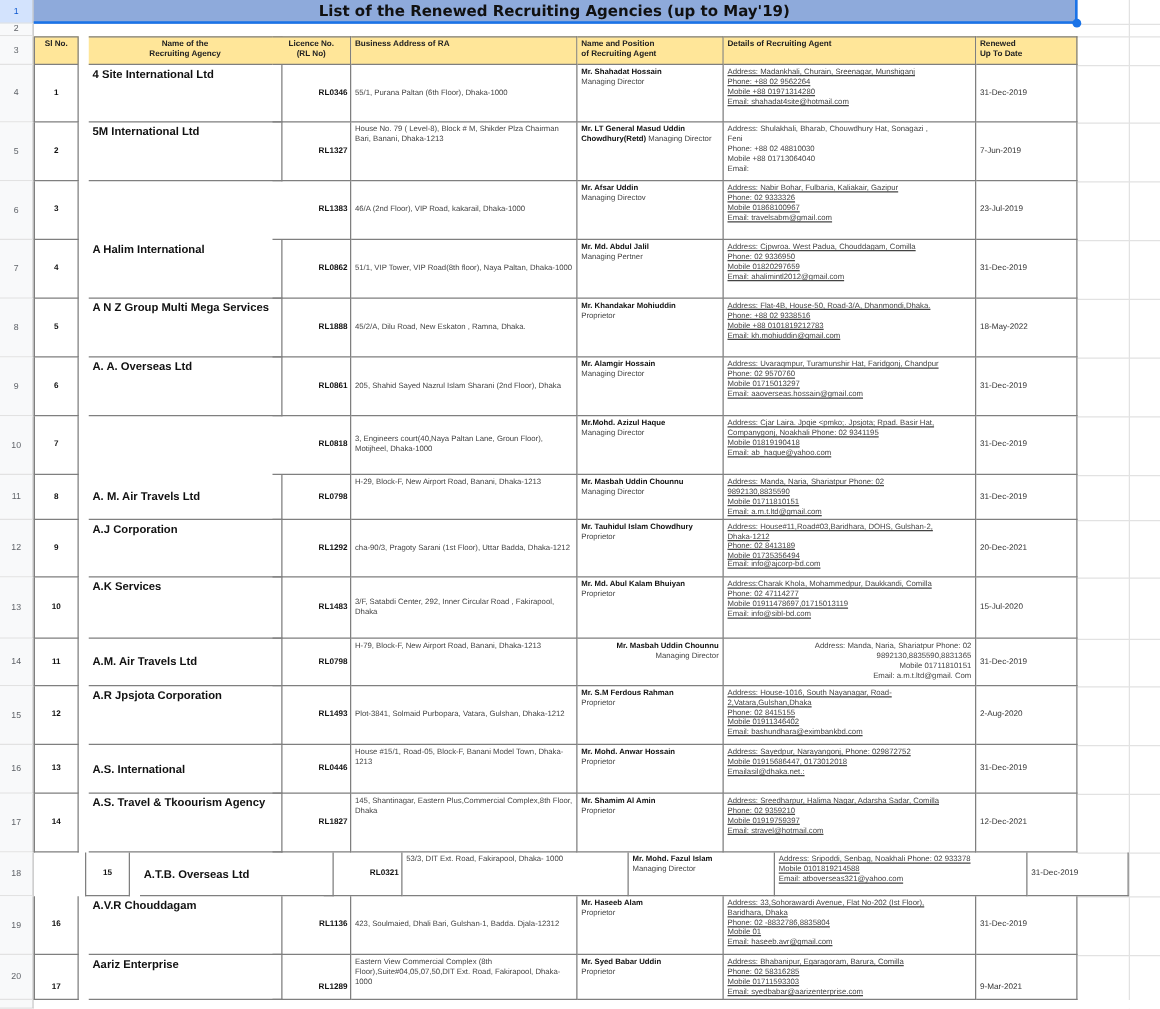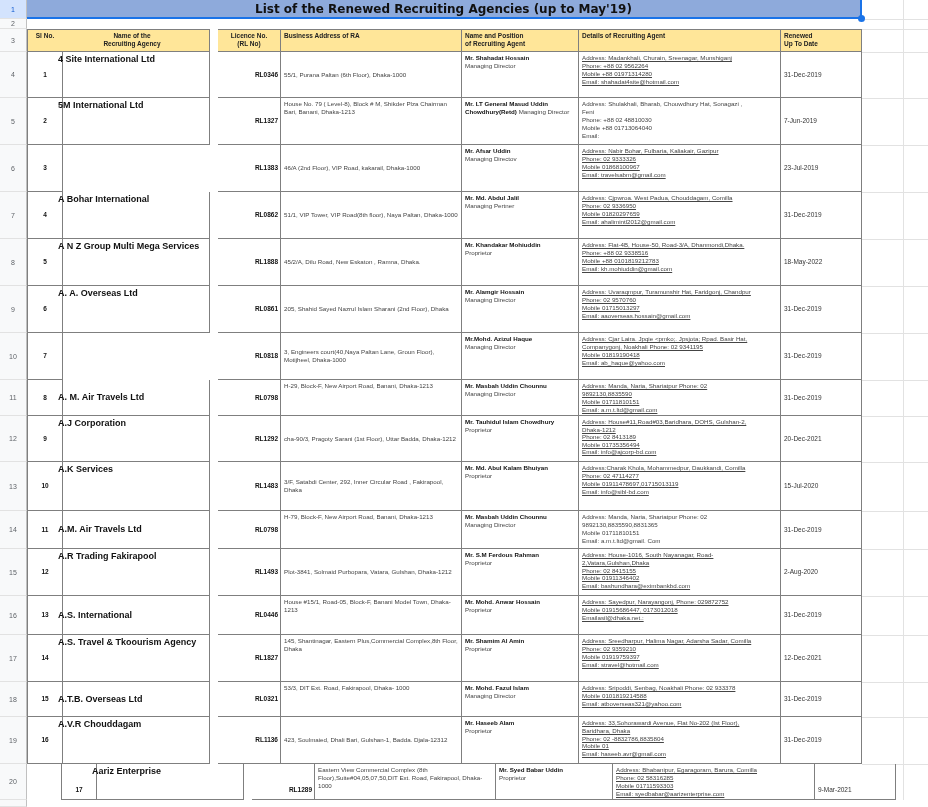--- a/index.html
+++ b/index.html
@@ -9,21 +9,21 @@
   .rowhdr.sel { background:#d3e3fd; color:#0b57d0; }
   .gridline-v { position:absolute; top:0; width:1px; background:#e2e2e2; height:807px; }
   .gridline-h { position:absolute; left:862px; height:1px; background:#e2e2e2; width:66px; }
   .title-cell { position:absolute; left:27px; top:0; width:835px; height:19px; background:#8eaadb; border-bottom:2px solid #1a73e8; border-right:2px solid #1a73e8; box-sizing:border-box; display:flex; align-items:center; justify-content:center; font-family:"DejaVu Sans", sans-serif; font-weight:bold; font-size:12px; color:#111; }
   .sel-handle { position:absolute; left:858px; top:15px; width:7px; height:7px; border-radius:50%; background:#1a73e8; }
   .row { position:absolute; left:27px; width:835px; box-sizing:border-box; }
   .cell { position:absolute; top:0; bottom:0; border-right:1px solid #7f7f7f; border-bottom:1px solid #7f7f7f; box-sizing:border-box; overflow:hidden; }
   .hdr .cell { background:#ffe699; font-weight:bold; font-size:6.5px; color:#222; line-height:8px; padding:2px 3px; }
   .hdr .c-si, .hdr .c-name, .hdr .c-lic { text-align:center; }
   .c-si { left:0; width:36px; }
-  .c-name { left:28px; width:155px; }
+  .c-name { left:44px; width:155px; }
   .c-lic { left:191px; width:63px; }
   .c-addr { left:254px; width:181px; }
   .c-agent { left:435px; width:117px; }
   .c-det { left:552px; width:202px; }
   .c-ren { left:754px; width:81px; }
   .data .cell { font-size:6.2px; color:#444; line-height:8px; }
   .data .c-si { display:flex; align-items:center; justify-content:center; font-weight:bold; color:#111; font-size:6.5px; }
   .data .c-name { font-weight:bold; font-size:9px; color:#111; padding:2px 3px; line-height:11px; }
   .data .c-name.mid { display:flex; align-items:center; }
   .data .c-lic { display:flex; align-items:center; justify-content:flex-end; padding-right:2px; font-weight:bold; color:#111; font-size:6.5px; }
@@ -143,21 +143,21 @@
       <span class="det-line ul">Address: Nabir Bohar, Fulbaria, Kaliakair, Gazipur</span>
       <span class="det-line ul">Phone: 02 9333326</span>
       <span class="det-line ul">Mobile 01868100967</span>
       <span class="det-line ul">Email: travelsabm@gmail.com</span>
     </div>
     <div class="cell c-ren">23-Jul-2019</div>
   </div>
 
   <div class="row data" style="top:192px;height:47px;">
     <div class="cell c-si" style="border-left:1px solid #7f7f7f;">4</div>
-    <div class="cell c-name">A Bohar International</div>
+    <div class="cell c-name">A Halim International</div>
     <div class="cell c-lic">RL0862</div>
     <div class="cell c-addr">51/1, VIP Tower, VIP Road(8th floor), Naya Paltan, Dhaka-1000</div>
     <div class="cell c-agent"><span class="agent-name">Mr. Md. Abdul Jalil</span><br><span>Managing Pertner</span></div>
     <div class="cell c-det">
       <span class="det-line ul">Address: Cjpwroa. West Padua, Chouddagam, Comilla</span>
       <span class="det-line ul">Phone: 02 9336950</span>
       <span class="det-line ul">Mobile 01820297659</span>
       <span class="det-line ul">Email: ahalimintl2012@gmail.com</span>
     </div>
     <div class="cell c-ren">31-Dec-2019</div>
@@ -246,38 +246,38 @@
     <div class="cell c-agent"><span class="agent-name">Mr. Md. Abul Kalam Bhuiyan</span><br><span>Proprietor</span></div>
     <div class="cell c-det">
       <span class="det-line ul">Address:Charak Khola, Mohammedpur, Daukkandi, Comilla</span>
       <span class="det-line ul">Phone: 02 47114277</span>
       <span class="det-line ul">Mobile 01911478697,01715013119</span>
       <span class="det-line ul">Email: info@sibl-bd.com</span>
     </div>
     <div class="cell c-ren">15-Jul-2020</div>
   </div>
 
-  <div class="row data" style="top:511px;height:38px;">
+  <div class="row data" style="top:511px;height:38px;text-align:right;">
     <div class="cell c-si" style="border-left:1px solid #7f7f7f;">11</div>
     <div class="cell c-name mid">A.M. Air Travels Ltd</div>
     <div class="cell c-lic">RL0798</div>
     <div class="cell c-addr top">H-79,  Block-F, New Airport  Road, Banani, Dhaka-1213</div>
     <div class="cell c-agent"><span class="agent-name">Mr. Masbah  Uddin Chounnu</span><br><span>Managing Director</span></div>
     <div class="cell c-det">
       <span class="det-line">Address: Manda, Naria, Shariatpur Phone: 02</span>
       <span class="det-line">9892130,8835590,8831365</span>
       <span class="det-line">Mobile 01711810151</span>
       <span class="det-line">Email: a.m.t.ltd@gmail. Com</span>
     </div>
     <div class="cell c-ren">31-Dec-2019</div>
   </div>
 
   <div class="row data" style="top:549px;height:47px;">
     <div class="cell c-si" style="border-left:1px solid #7f7f7f;">12</div>
-    <div class="cell c-name">A.R Trading Fakirapool</div>
+    <div class="cell c-name">A.R Jpsjota Corporation</div>
     <div class="cell c-lic">RL1493</div>
     <div class="cell c-addr">Plot-3841, Solmaid Purbopara, Vatara, Gulshan, Dhaka-1212</div>
     <div class="cell c-agent"><span class="agent-name">Mr. S.M Ferdous Rahman</span><br><span>Proprietor</span></div>
     <div class="cell c-det" style="line-height:7.8px;">
       <span class="det-line ul">Address: House-1016, South Nayanagar, Road-</span>
       <span class="det-line ul">2,Vatara,Gulshan,Dhaka</span>
       <span class="det-line ul">Phone: 02 8415155</span>
       <span class="det-line ul">Mobile 01911346402</span>
       <span class="det-line ul">Email: bashundhara@eximbankbd.com</span>
     </div>
@@ -306,21 +306,21 @@
     <div class="cell c-agent"><span class="agent-name">Mr. Shamim Al Amin</span><br><span>Proprietor</span></div>
     <div class="cell c-det">
       <span class="det-line ul">Address: Sreedharpur, Halima Nagar, Adarsha Sadar, Comilla</span>
       <span class="det-line ul">Phone: 02 9359210</span>
       <span class="det-line ul">Mobile 01919759397</span>
       <span class="det-line ul">Email: stravel@hotmail.com</span>
     </div>
     <div class="cell c-ren">12-Dec-2021</div>
   </div>
 
-  <div class="row data" style="top:682px;height:35px;">
+  <div class="row data" style="top:682px;height:35px;margin-left:41px;">
     <div class="cell c-si" style="border-left:1px solid #7f7f7f;">15</div>
     <div class="cell c-name mid">A.T.B. Overseas Ltd</div>
     <div class="cell c-lic">RL0321</div>
     <div class="cell c-addr top">53/3, DIT Ext. Road, Fakirapool, Dhaka- 1000</div>
     <div class="cell c-agent"><span class="agent-name">Mr. Mohd. Fazul Islam</span><br><span>Managing Director</span></div>
     <div class="cell c-det">
       <span class="det-line ul">Address: Sripoddi, Senbag, Noakhali Phone: 02 933378</span>
       <span class="det-line ul">Mobile 0101819214588</span>
       <span class="det-line ul">Email: atboverseas321@yahoo.com</span>
     </div>
@@ -336,21 +336,21 @@
     <div class="cell c-det" style="line-height:7.8px;">
       <span class="det-line ul">Address: 33,Sohorawardi Avenue, Flat No-202 (Ist Floor),</span>
       <span class="det-line ul">Baridhara, Dhaka</span>
       <span class="det-line ul">Phone: 02 -8832786,8835804</span>
       <span class="det-line ul">Mobile 01</span>
       <span class="det-line ul">Email: haseeb.avr@gmail.com</span>
     </div>
     <div class="cell c-ren">31-Dec-2019</div>
   </div>
 
-  <div class="row data" style="top:764px;height:36px;margin-left:34px;">
+  <div class="row data" style="top:764px;height:36px;">
     <div class="cell c-si" style="border-left:1px solid #7f7f7f;align-items:flex-end;padding-bottom:5px;">17</div>
     <div class="cell c-name">Aariz Enterprise</div>
     <div class="cell c-lic" style="align-items:flex-end;padding-bottom:5px;">RL1289</div>
     <div class="cell c-addr top">Eastern View Commercial Complex (8th Floor),Suite#04,05,07,50,DIT Ext. Road, Fakirapool, Dhaka-1000</div>
     <div class="cell c-agent"><span class="agent-name">Mr. Syed Babar Uddin</span><br><span>Proprietor</span></div>
     <div class="cell c-det">
       <span class="det-line ul">Address: Bhabanipur, Egaragoram, Barura, Comilla</span>
       <span class="det-line ul">Phone: 02 58316285</span>
       <span class="det-line ul">Mobile 01711593303</span>
       <span class="det-line ul">Email: syedbabar@aarizenterprise.com</span>

